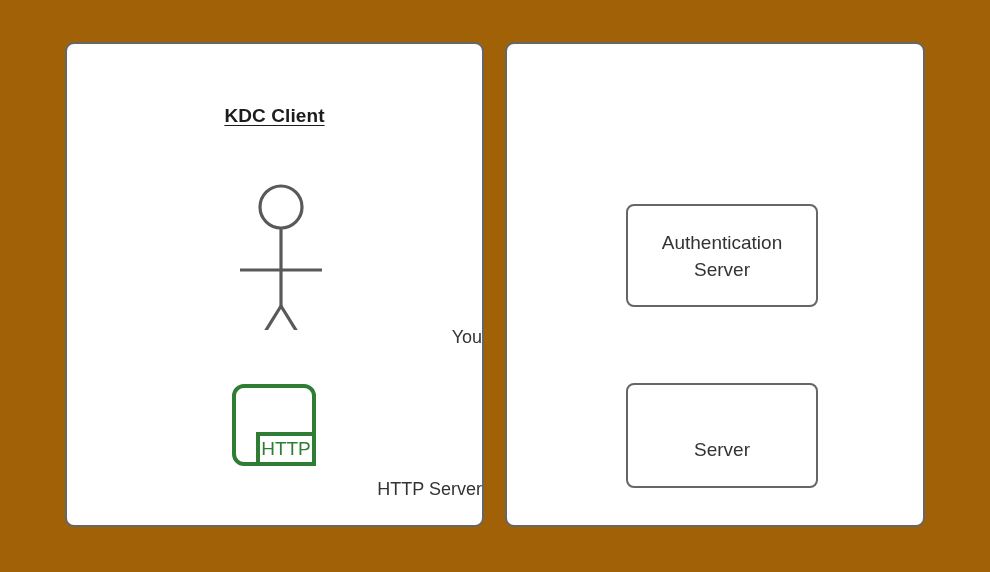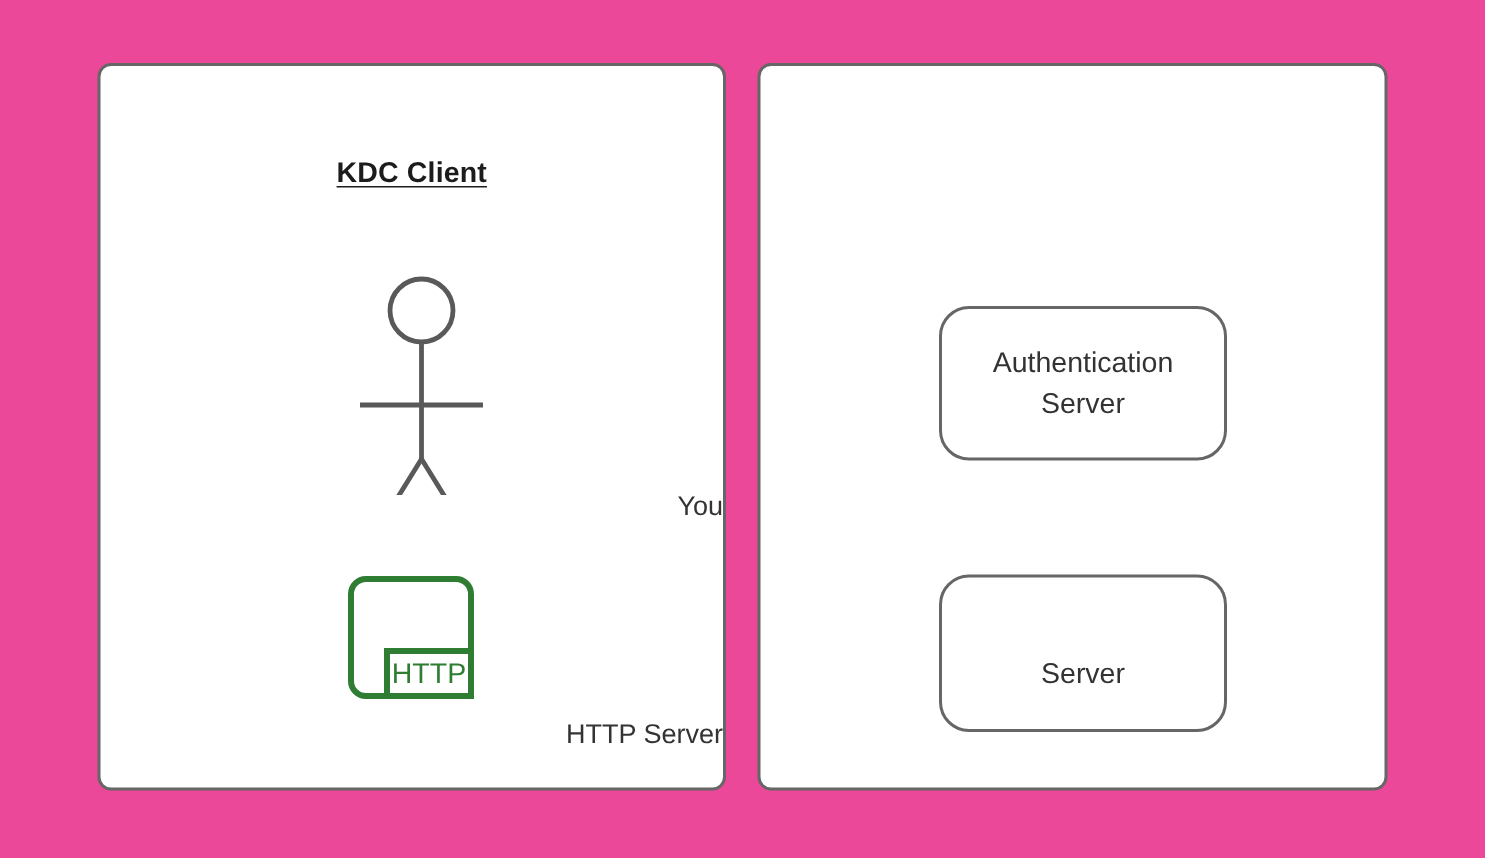--- a/index.html
+++ b/index.html
@@ -10,21 +10,21 @@
   body {
     width: 990px;
     height: 572px;
     font-family: "Liberation Sans", sans-serif;
     -webkit-font-smoothing: antialiased;
   }
   #canvas {
     position: relative;
     width: 990px;
     height: 572px;
-    background: #ec4899;
+    background: #a16207;
     overflow: hidden;
   }
 
   
   .panel {
     position: absolute;
     box-sizing: border-box;
     border: 2px solid #666666;
     border-radius: 9px;
     background: #ffffff;
@@ -101,21 +101,21 @@
     top: 338px;
     width: 90px;
     height: 90px;
   }
 
   
   .server-box {
     position: absolute;
     box-sizing: border-box;
     border: 2px solid #666666;
-    border-radius: 20px;
+    border-radius: 8px;
     background: #ffffff;
     display: flex;
     align-items: center;
     justify-content: center;
     text-align: center;
     font-size: 19px;
     color: #333333;
     line-height: 27px;
     padding: 0 10px;
   }

